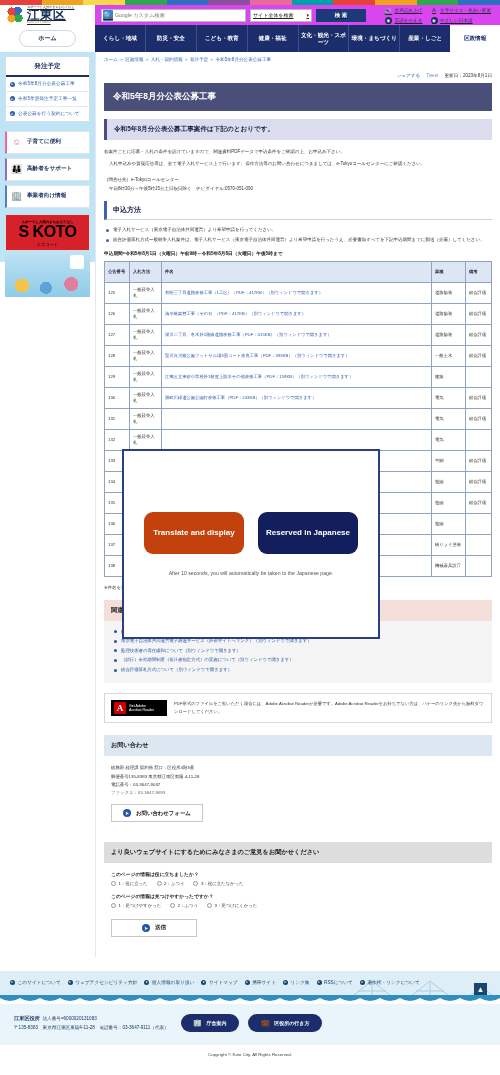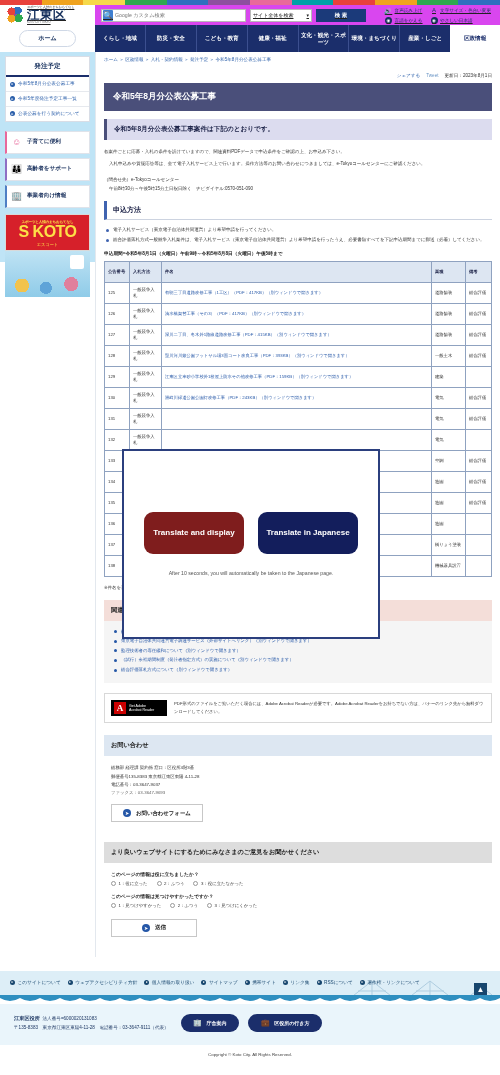--- a/index.html
+++ b/index.html
@@ -154,21 +154,21 @@
   .side-btn.kosodate { border-left-color: #e8699b; }
   .side-btn.korei { border-left-color: #8f6fc4; }
   .side-btn.jigyo { border-left-color: #4f7fc4; }
   .sb-ico { width: 13px; height: 13px; flex: none; display: flex; align-items: center; justify-content: center; font-size: 9px; }
   .sb-ico.kosodate { color: #e8699b; }
   .sb-ico.korei { color: #8f6fc4; }
   .sb-ico.jigyo { color: #4f7fc4; }
 
   .banner-skoto {
     margin-top: 6px; border: 1px solid #d9d9d9; background: #d6202a;
-    text-align: center; padding: 5px 2px 3px; color: #fde047;
+    text-align: center; padding: 5px 2px 3px; color: #000000;
   }
   .skoto-tag { font-size: 3.6px; font-weight: bold; letter-spacing: -0.2px; }
   .skoto-title { font-size: 16px; font-weight: bold; line-height: 1; letter-spacing: -0.5px; }
   .skoto-sub { font-size: 4.2px; margin-top: 2px; }
   .banner-photo {
     height: 46px;
     background:
       radial-gradient(circle at 20% 75%, #f2c34d 0 7px, transparent 7px),
       radial-gradient(circle at 48% 80%, #5ea3d8 0 6px, transparent 6px),
       radial-gradient(circle at 78% 72%, #e07f9c 0 7px, transparent 7px),
@@ -356,21 +356,21 @@
     font-size: 8px; font-weight: bold; color: #1a1a1a;
     text-align: center; line-height: 1.55; margin-bottom: 16px;
   }
   .modal-btns { display: flex; gap: 14px; margin-bottom: 16px; }
   .m-btn {
     width: 100px; height: 42px; border-radius: 9px; border: 0;
     color: #fff; font-size: 8px; font-weight: bold; line-height: 1.5;
     display: flex; align-items: center; justify-content: center; text-align: center;
     font-family: inherit; padding: 0 6px;
   }
-  .m-btn.translate { background: #7f1d1d; }
+  .m-btn.translate { background: #c2410c; }
   .m-btn.japanese { background: #131e5c; }
   .modal-note { font-size: 5.2px; color: #555; text-align: center; }
 </style>
 </head>
 <body>
 
 <div class="colorstrip">
   <span style="background:#e8413c"></span>
     <span style="background:#f0a31e"></span>
   <span style="background:#f6d94a"></span>
@@ -783,17 +783,17 @@
     </div>
   </div>
 </div>
 
 <div class="copyright">Copyright © Koto City. All Rights Reserved.</div>
 
 <div class="modal-overlay">
   <div class="modal">
     <div class="modal-btns">
       <button class="m-btn translate">Translate and display</button>
-      <button class="m-btn japanese">Translate in Japanese</button>
+      <button class="m-btn japanese">Reserved in Japanese</button>
     </div>
     <div class="modal-note">After 10 seconds, you will automatically be taken to the Japanese page.</div>
   </div>
 </div>
 
 </body></html>

